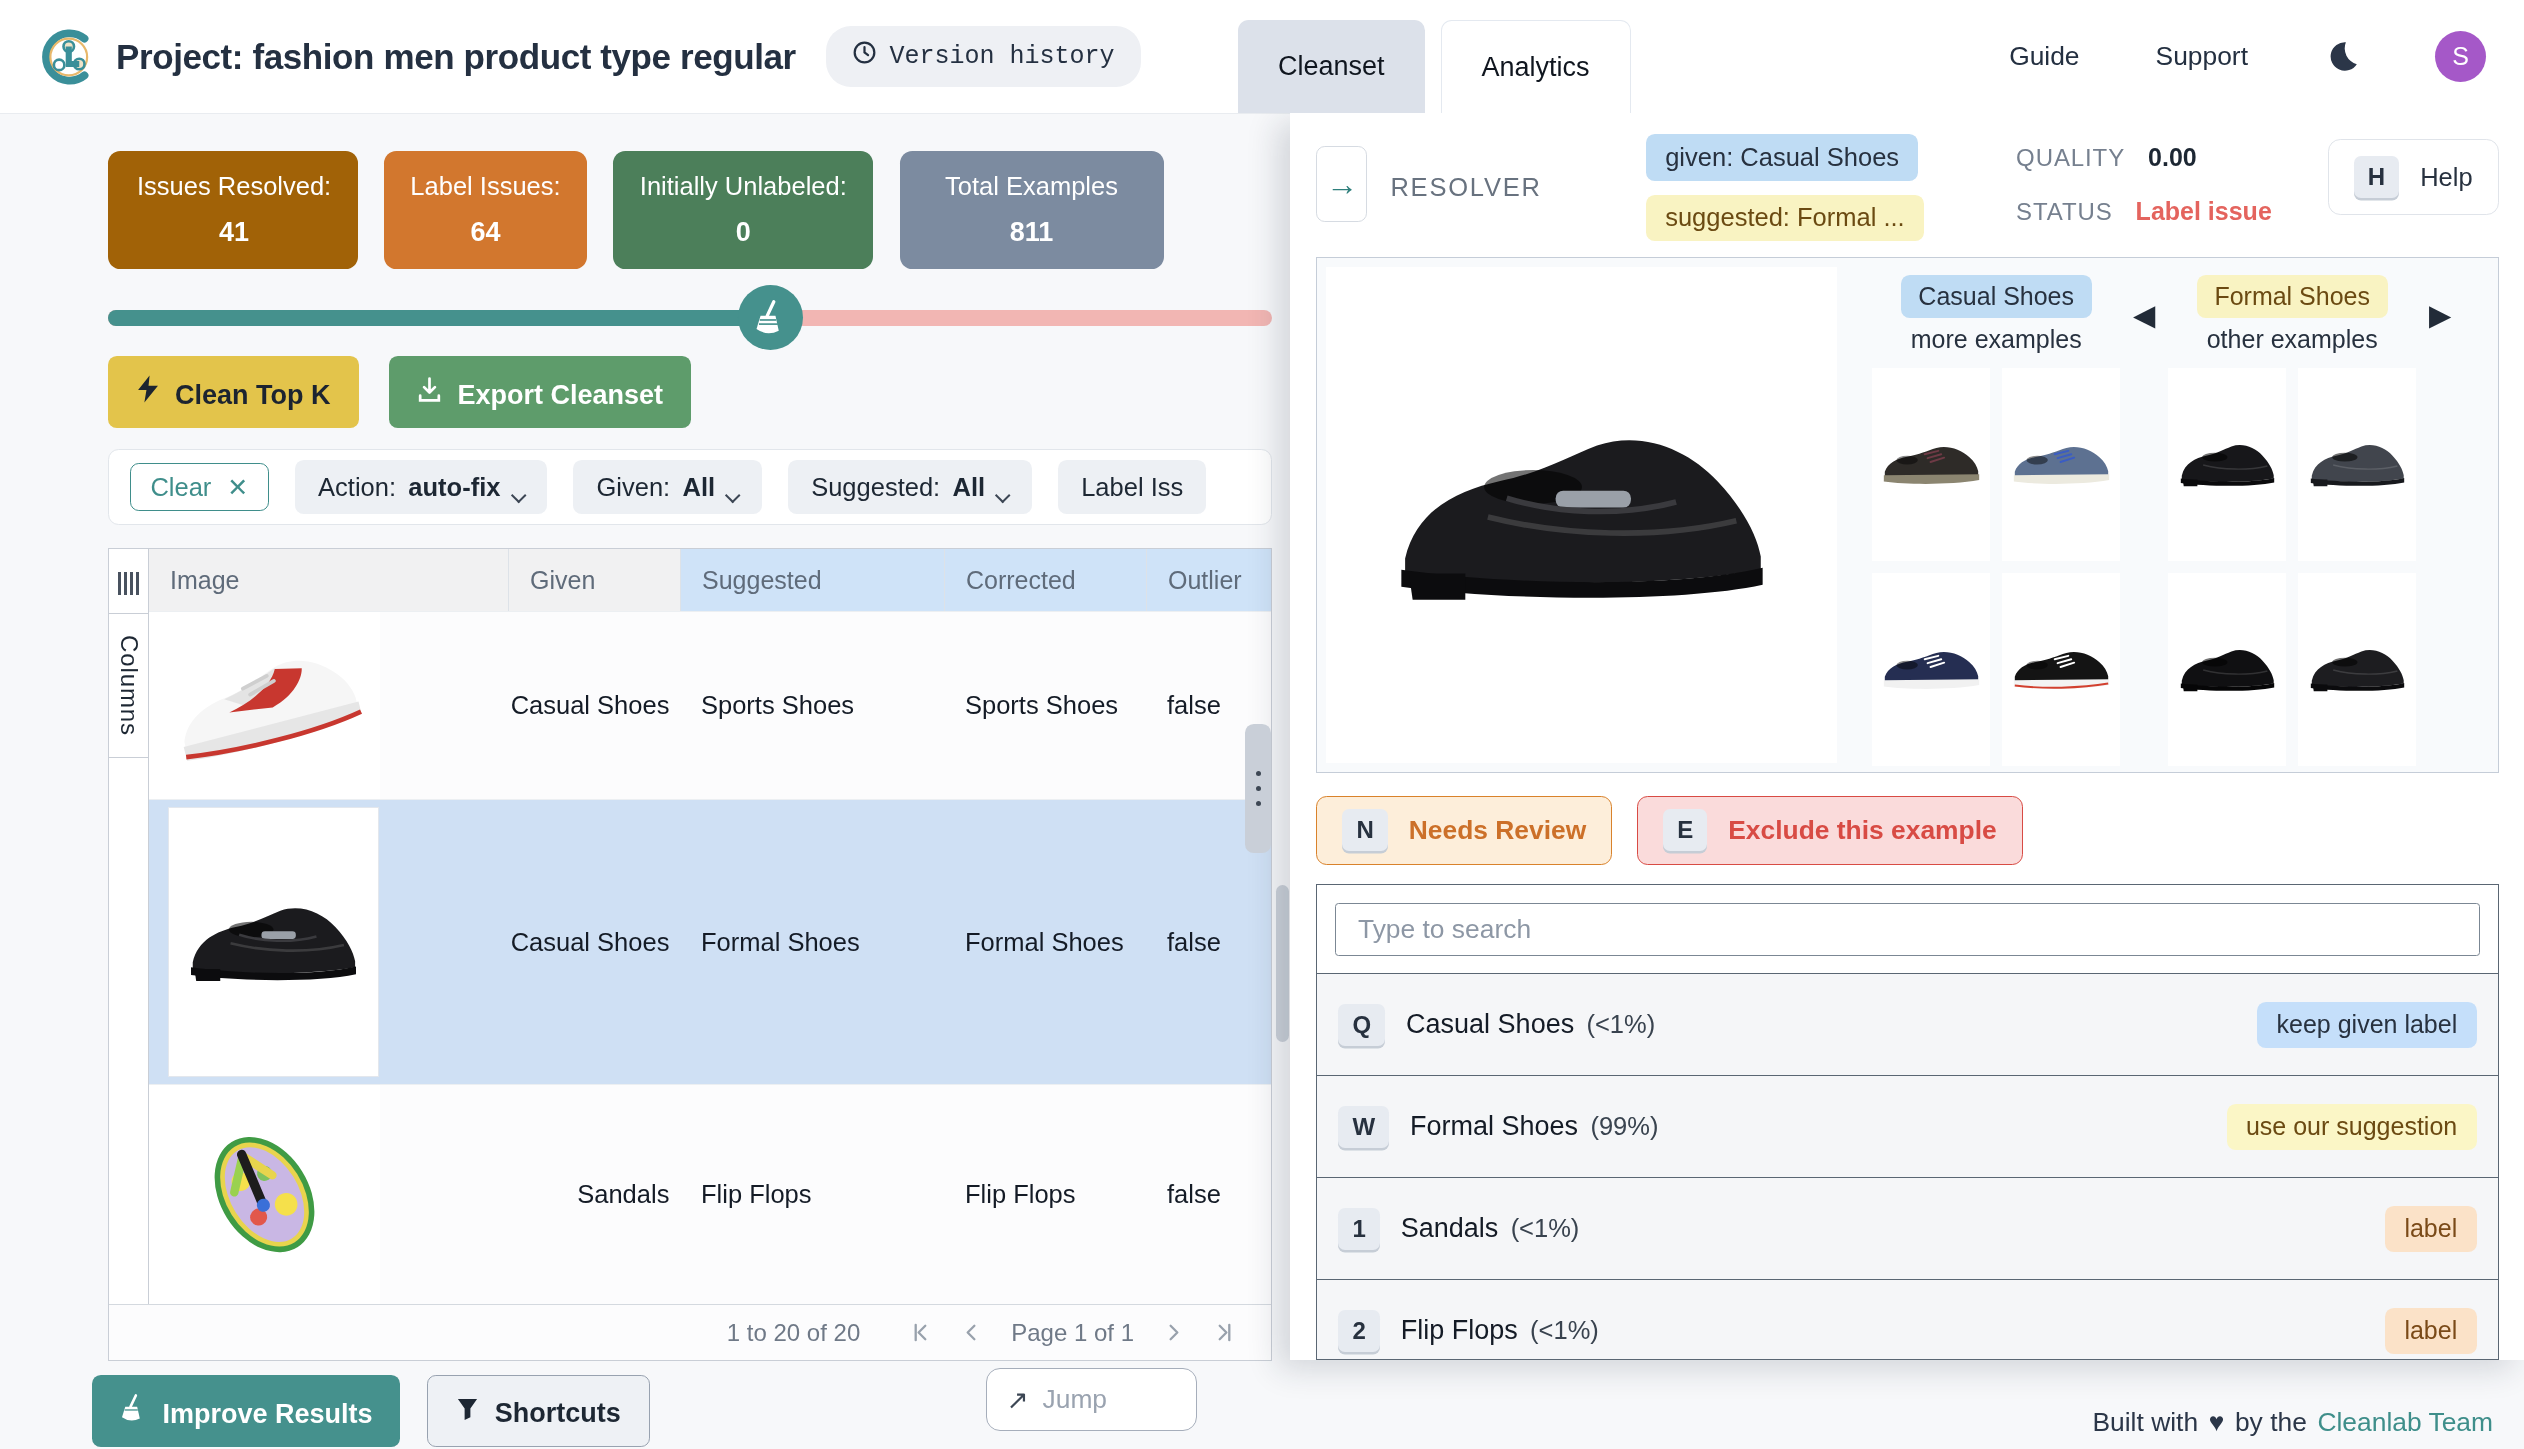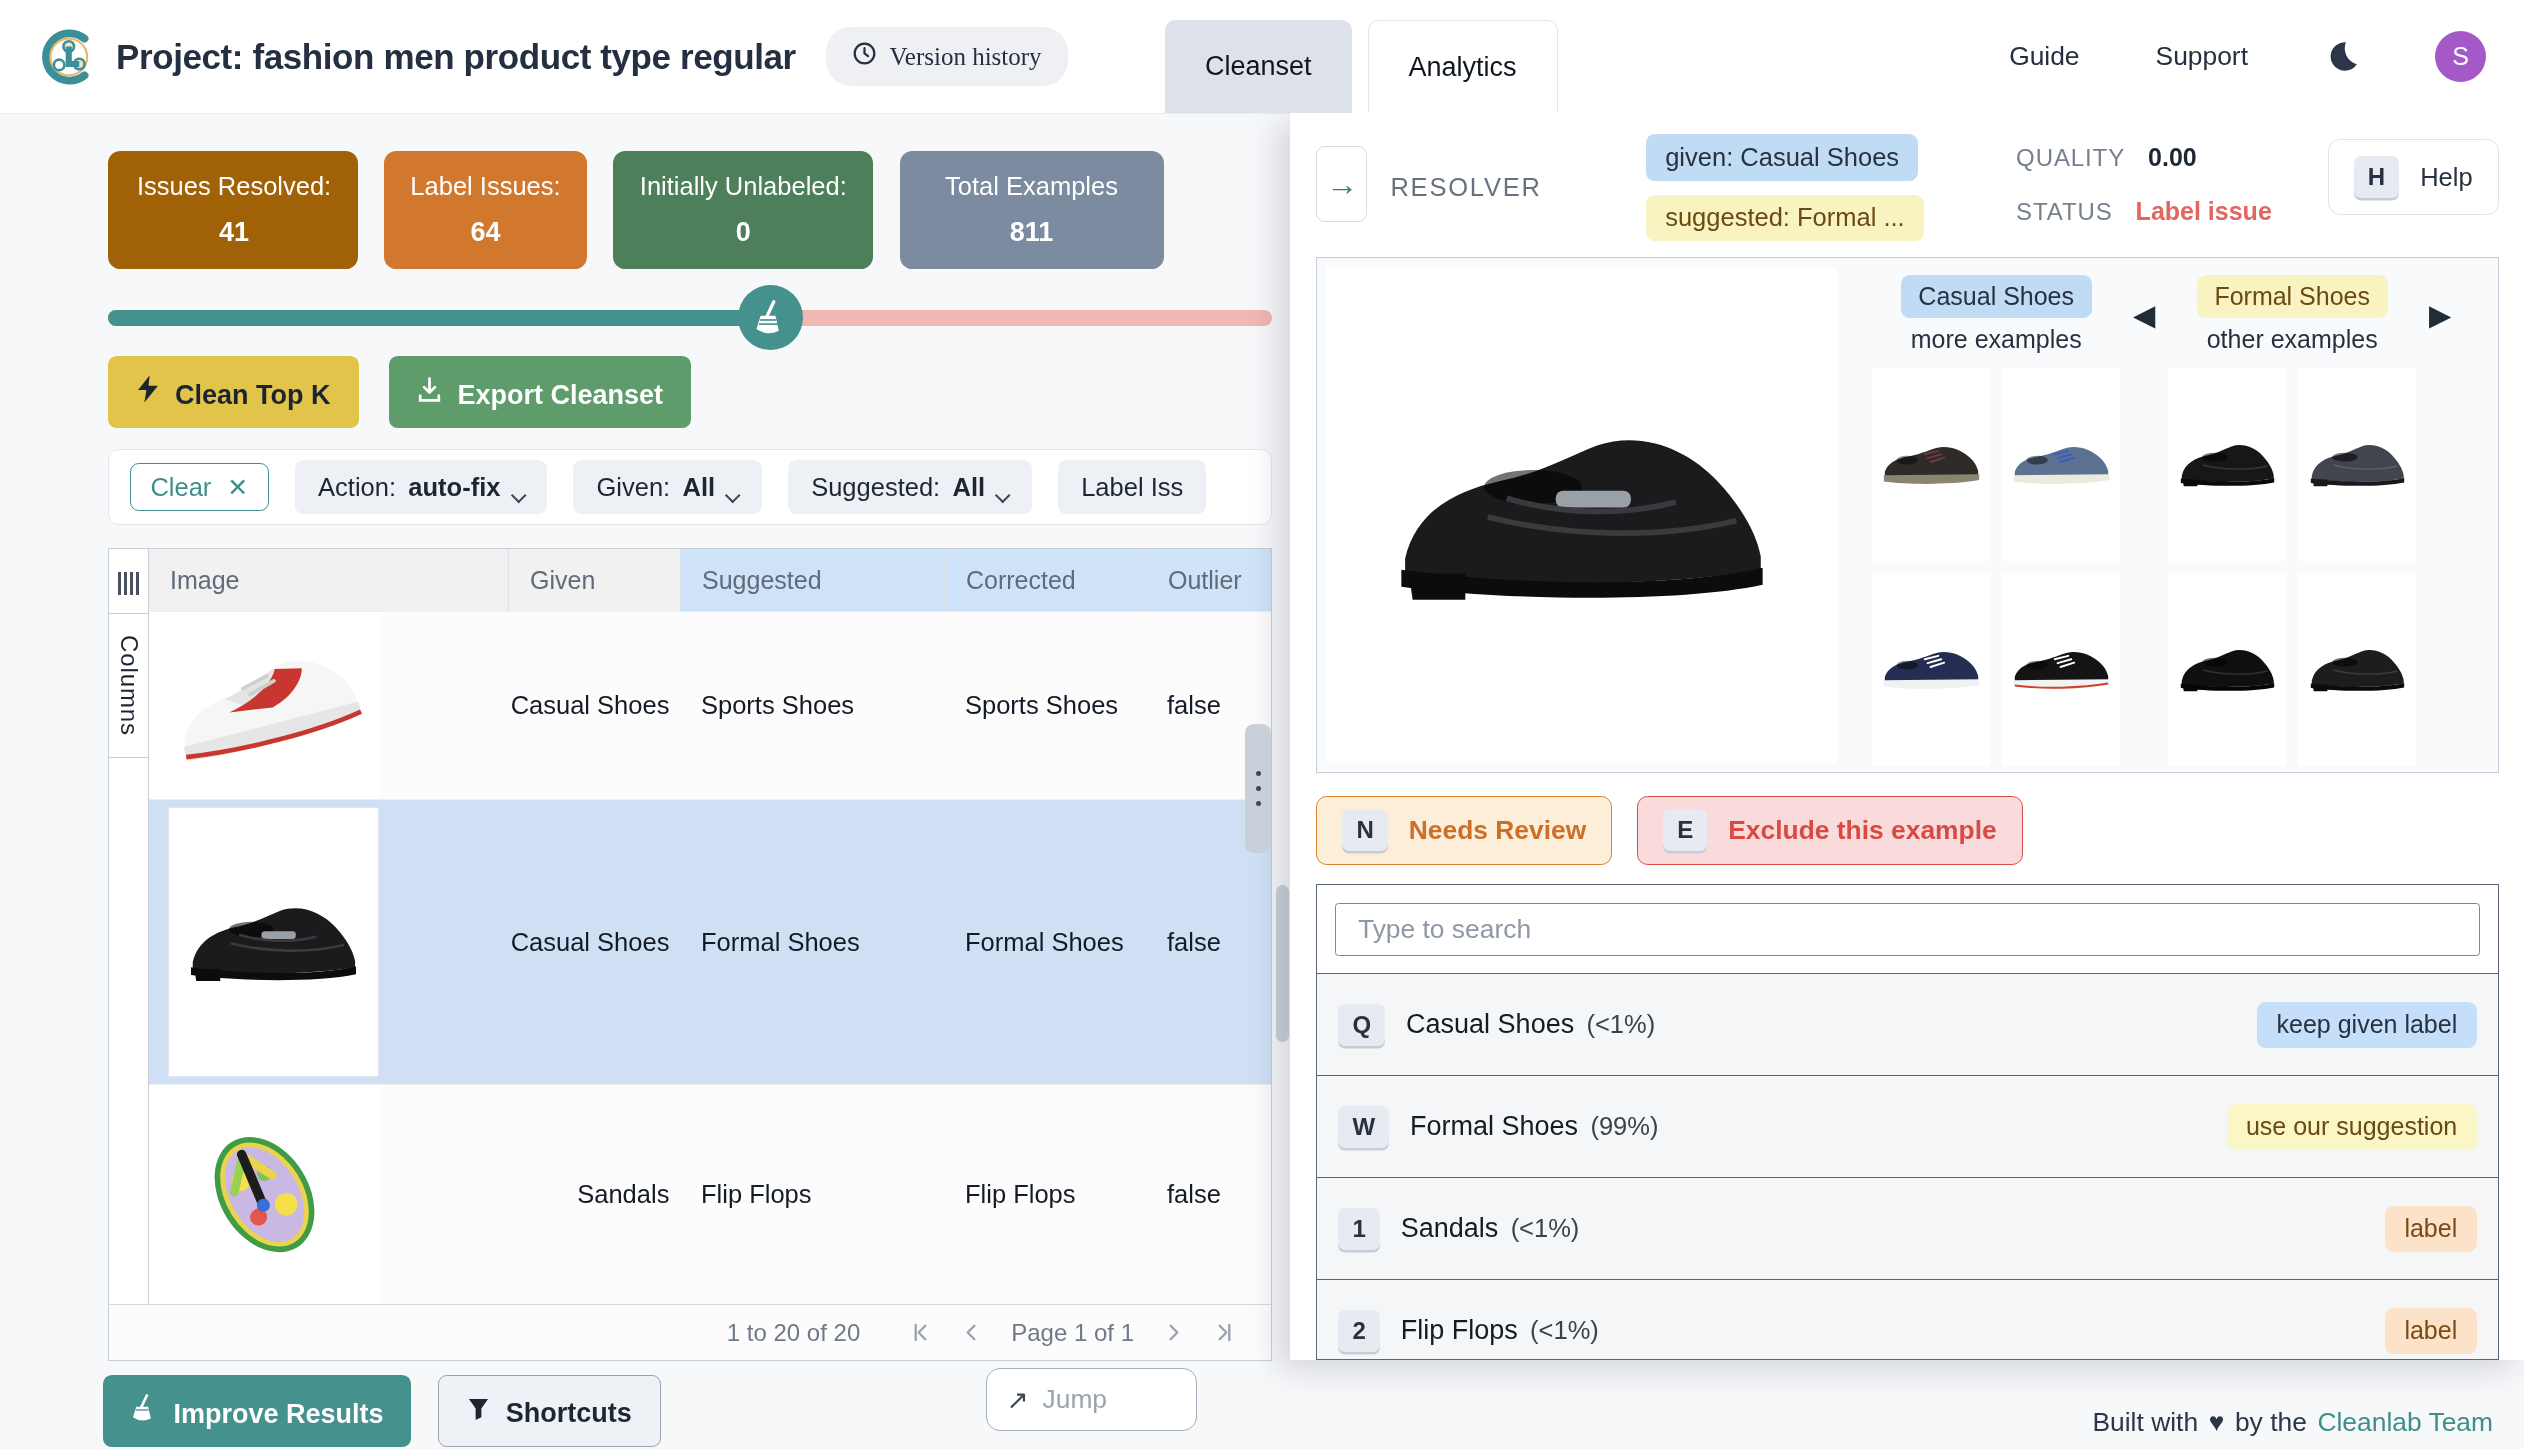--- a/index.html
+++ b/index.html
@@ -67,21 +67,21 @@
 .tile{background:#fff;height:100%;width:231px;display:flex;align-items:center;justify-content:center;overflow:hidden}
 .row.selected .tile{height:calc(100% - 14px);width:211px;margin-left:19.4px;border:0.9px solid #e3e7ed}
 .tile svg{width:207px;height:auto}
 .row.selected .tile svg{width:189px}
 .pager{flex:0 0 56px;border-top:1.8px solid #d4d9df;display:flex;align-items:center;justify-content:flex-end;gap:49px;padding-right:35px;font-size:24px;color:#6f7987;background:#fcfcfd}
 .pgnav{display:flex;align-items:center;gap:28px}
 .pgnav svg{display:block}
 .vscroll{position:absolute;left:1276px;top:885px;width:13.2px;height:157px;background:#ccd2da;border-radius:7px;z-index:1}
 
 
-.bottom-controls{position:absolute;left:103px;top:1375px;display:flex;gap:26.4px;z-index:1}
+.bottom-controls{position:absolute;left:92px;top:1375px;display:flex;gap:26.4px;z-index:1}
 .btn-improve{background:#45918D;color:#fff}
 .btn-shortcuts{background:#eef1f5;color:#1d2733;border:1.8px solid #98a2b0}
 .jump{position:absolute;left:986px;top:1368px;width:211px;height:63px;border:1.8px solid #a6aebb;border-radius:14px;background:#fff;display:flex;align-items:center;gap:14px;padding:0 19.4px;z-index:1}
 .jump .arr{color:#3c4654;font-size:26.4px}
 .jump input{border:none;outline:none;width:123px;font-size:26.4px;color:#3c4654;font-family:inherit;background:transparent}
 .jump input::placeholder{color:#9aa3b0}
 
 
 .handle{position:absolute;left:1245px;top:724px;width:26.4px;height:129px;background:#c9cfd8;border-radius:8.8px;z-index:7;display:flex;flex-direction:column;align-items:center;justify-content:center;gap:9.7px}
 .handle i{width:5.3px;height:5.3px;border-radius:50%;background:#3d4754}
@@ -148,21 +148,21 @@
     <svg viewBox="0 0 64 64" width="56" height="56">
       <path d="M52 11 A27 27 0 1 0 52 53" stroke="#3A8F99" stroke-width="9" fill="none" stroke-linecap="round"></path>
       <circle cx="34" cy="32" r="21" fill="#fff" stroke="#E8B86B" stroke-width="2.5"></circle>
       <circle cx="34" cy="20" r="6" fill="#efe3c8" stroke="#3A8F99" stroke-width="3"></circle>
       <circle cx="46" cy="40" r="6" fill="#efe3c8" stroke="#3A8F99" stroke-width="3"></circle>
       <circle cx="23" cy="41" r="6" fill="#fff" stroke="#3A8F99" stroke-width="3"></circle>
       <path d="M34 20 L34 40 L46 40" stroke="#3A8F99" stroke-width="7" fill="none"></path>
     </svg>
   </span>
   <span class="title">Project: fashion men product type regular</span>
-  <button class="vh-btn" style="border:none;cursor:pointer;font-family:Liberation Serif, serif">
+  <button class="vh-btn" style="border:none;cursor:pointer;font-family:Liberation Mono, monospace">
     <span>
       <svg viewBox="0 0 28 28" width="25" height="25">
           <circle cx="14" cy="14" r="11" fill="none" stroke="#243041" stroke-width="2.5"></circle>
           <path d="M14 8v6l4 3" fill="none" stroke="#243041" stroke-width="2.5" stroke-linecap="round"></path>
         </svg>
     </span>
     <span>Version history</span>
   </button>
   <div class="tabs">
     <div class="tab tab-cleanset">Cleanset</div>

